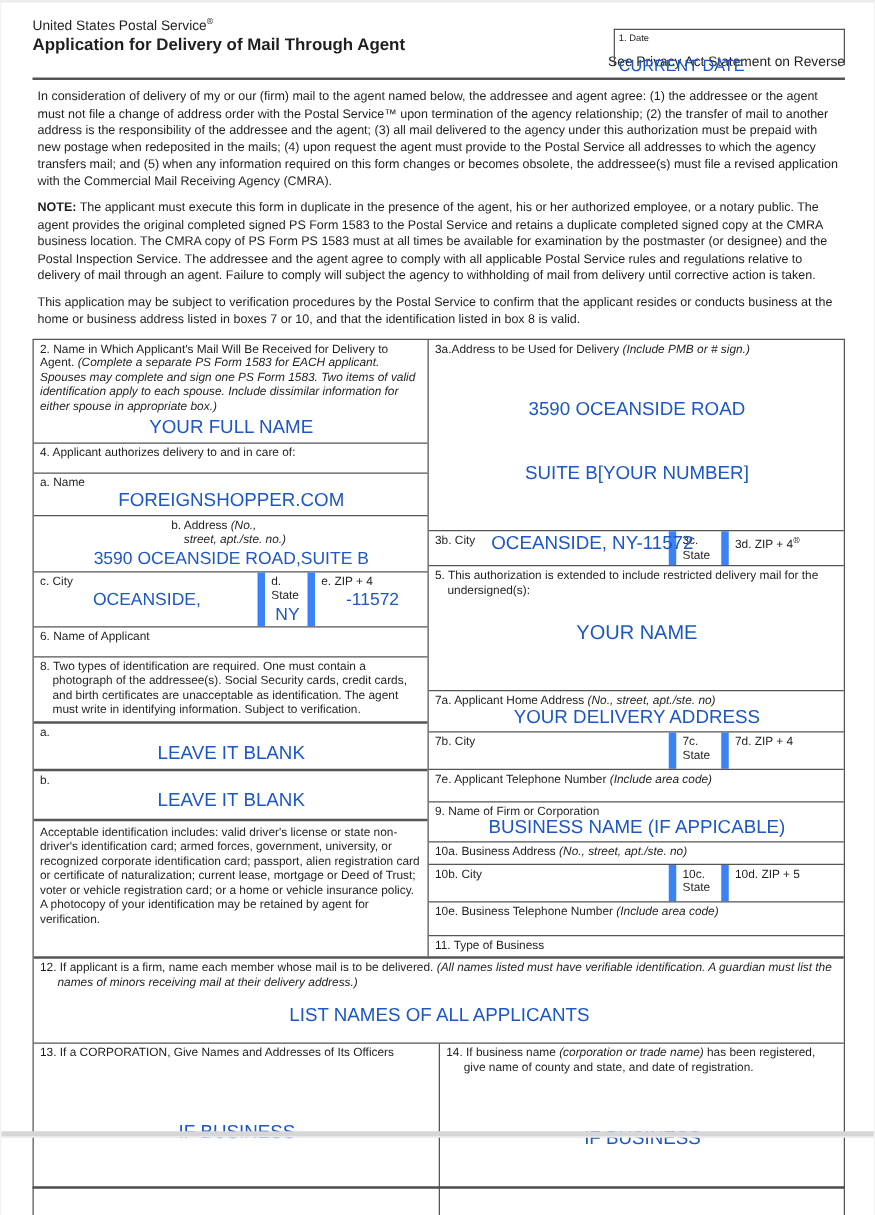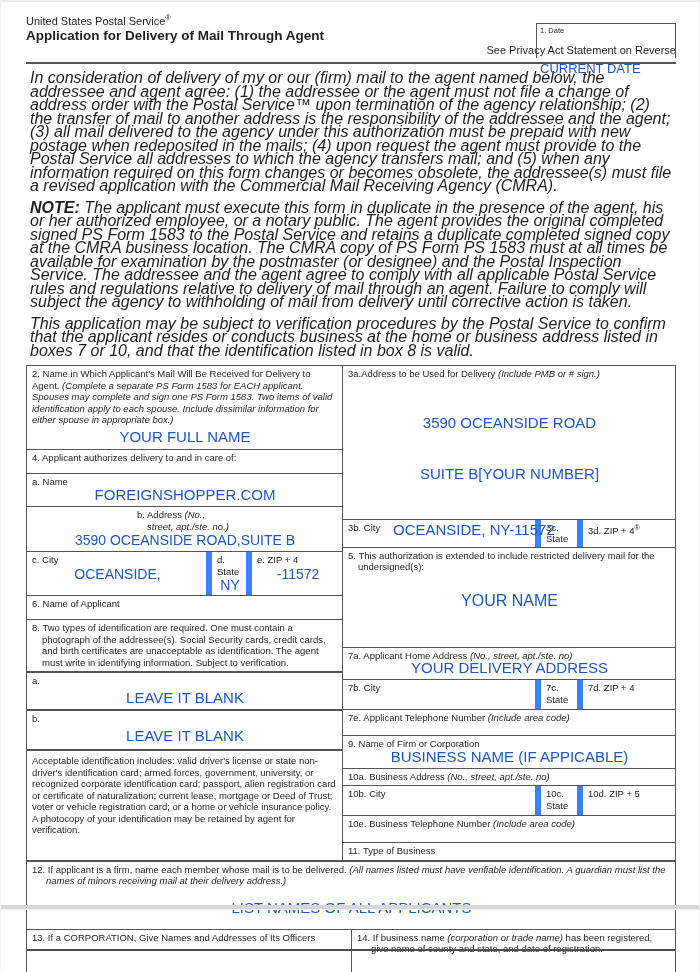--- a/index.html
+++ b/index.html
@@ -12,32 +12,32 @@
   }
   .form-area { width:650px; margin-left:25px; }
 
   
   .hdr { position:relative; padding-top:12px; height:62px; border-bottom:2px solid #555; }
   .hdr-org { font-size:11px; }
   .hdr-org sup, .sup { font-size:7px; vertical-align:super; }
   .hdr-title { font-size:13.5px; font-weight:bold; margin-top:1px; }
   .hdr-sub { font-size:11px; margin-top:1px;text-align:right; }
   .date-box {
-    position:absolute; right:0; top:21px; width:140px; height:29px;
-    border:1px solid #555; border-bottom:none; padding:17px 3px;
+    position:absolute; right:0; top:21px; width:185px; height:29px;
+    border:1px solid #555; border-bottom:none; padding:1px 3px;
   }
   .date-box .lbl { font-size:7.5px; position:absolute; left:3px; top:2px; }
   .date-box .val { display:block; text-align:left; margin-top:20px; }
   .v15 { font-size:15px; color:#1d57c4; white-space:pre-wrap; }
   .v14 { font-size:14px; color:#1d57c4; white-space:pre-wrap; }
   .v13 { font-size:13px; color:#1d57c4; white-space:pre-wrap; }
   .center { text-align:center; }
 
   
-  .intro { padding:7px 2px 8px 4px; font-size:16px; line-height:13.5px;font-style:italic; }
+  .intro { padding:7px 2px 8px 4px; font-size:10px; line-height:13.5px; }
   .intro p { margin-bottom:8px; }
   .intro p:last-child { margin-bottom:0; }
   .bold { font-weight:bold; }
 
   
   .tbl { border:1px solid #555; border-bottom:2px solid #555; }
   .two-col { display:flex; }
   .col-l { width:316px; border-right:1px solid #555; display:flex; flex-direction:column; }
   .col-r { flex:1; display:flex; flex-direction:column; }
   .cell { padding:2px 4px 3px 5px; position:relative; }

